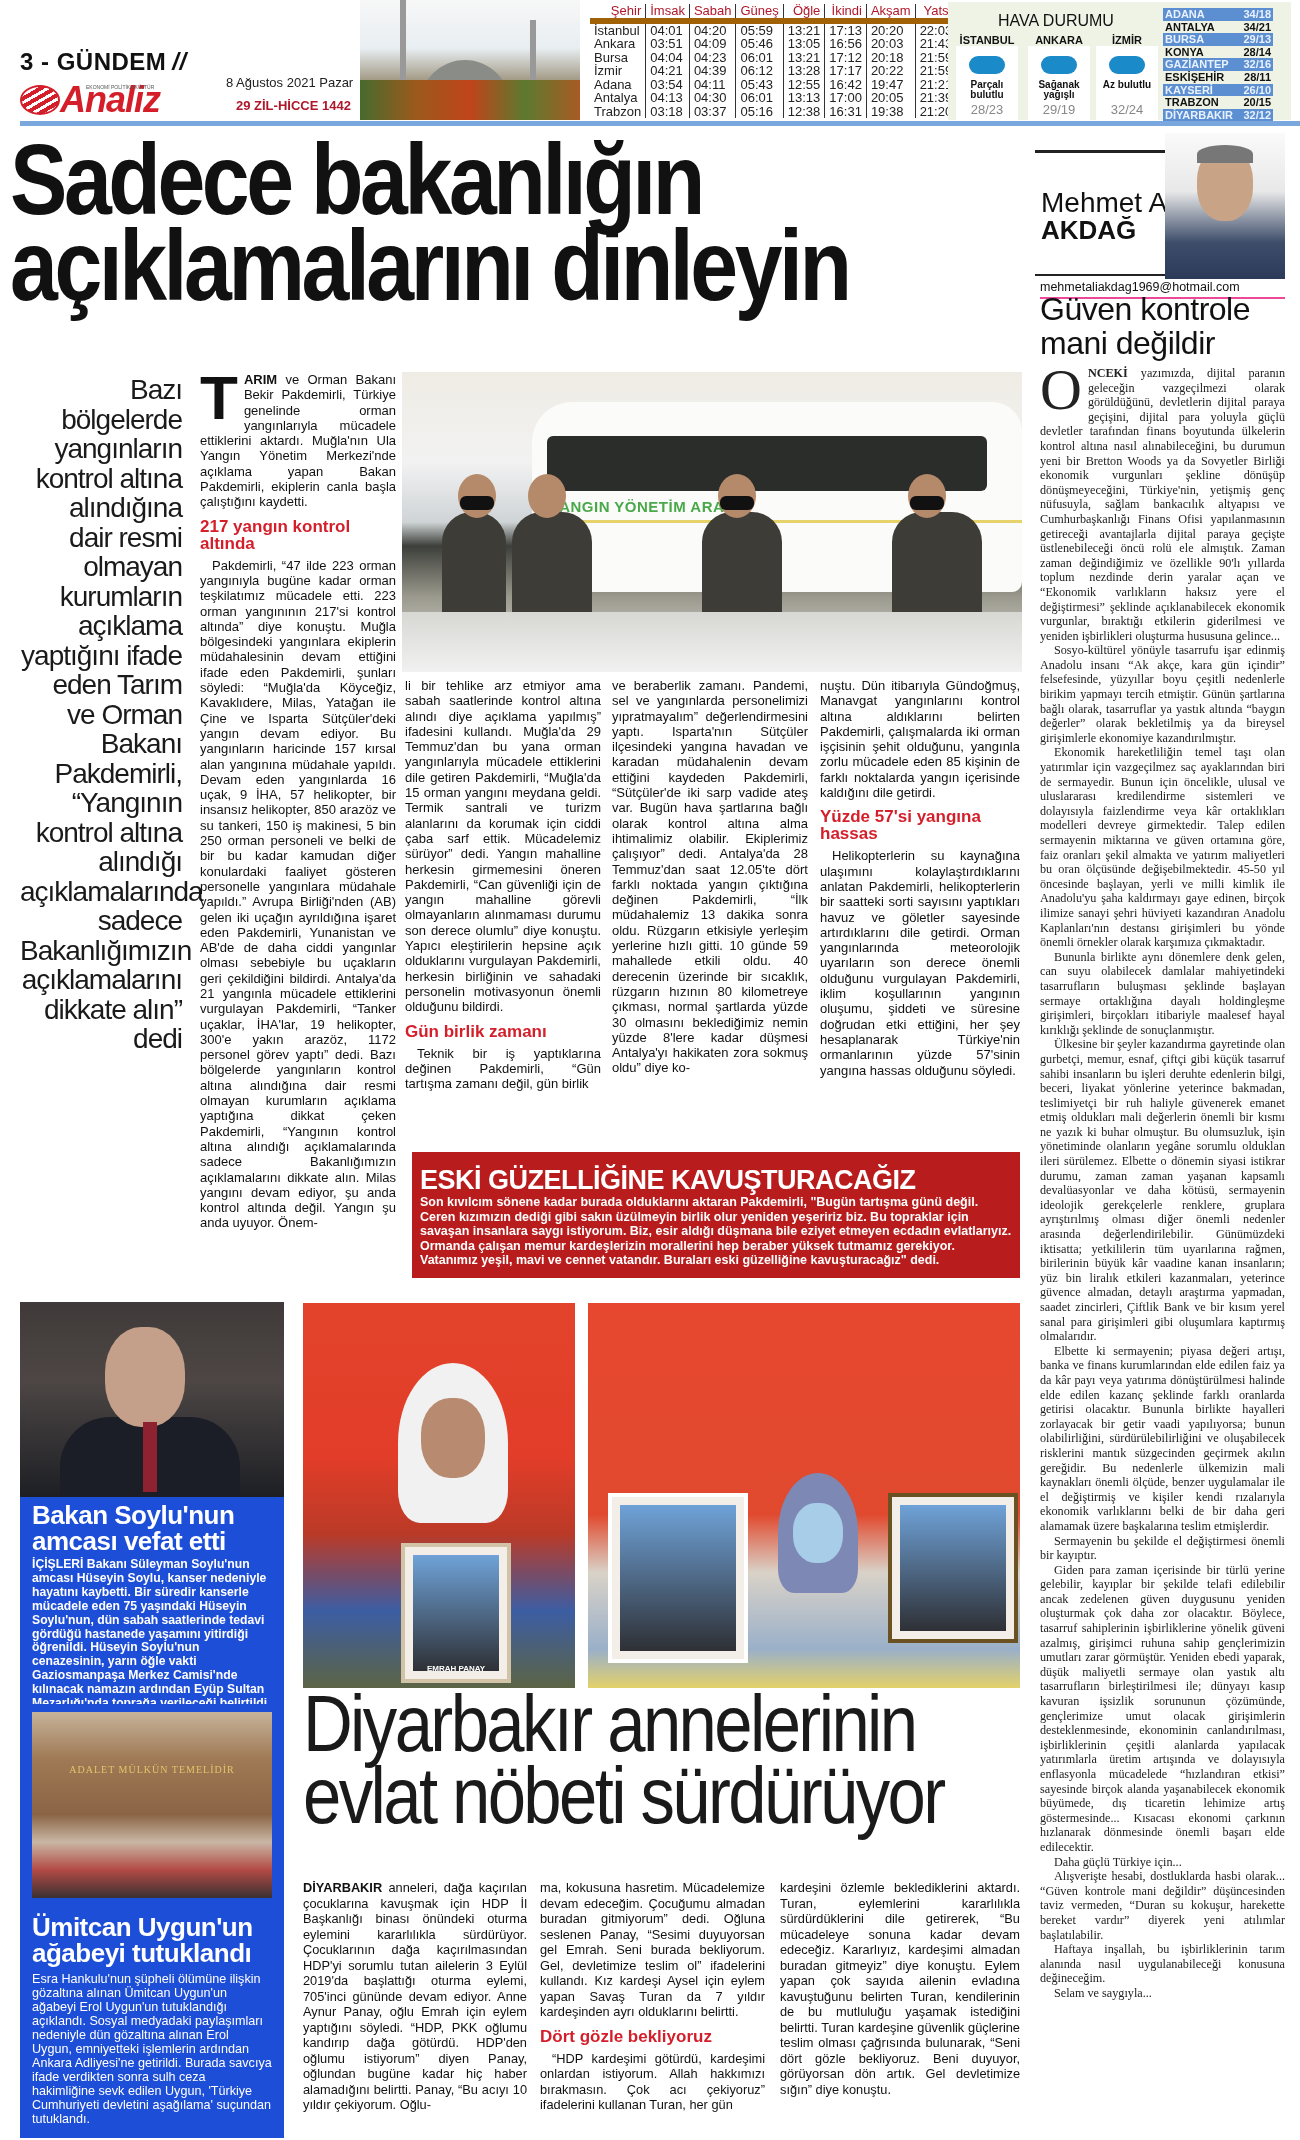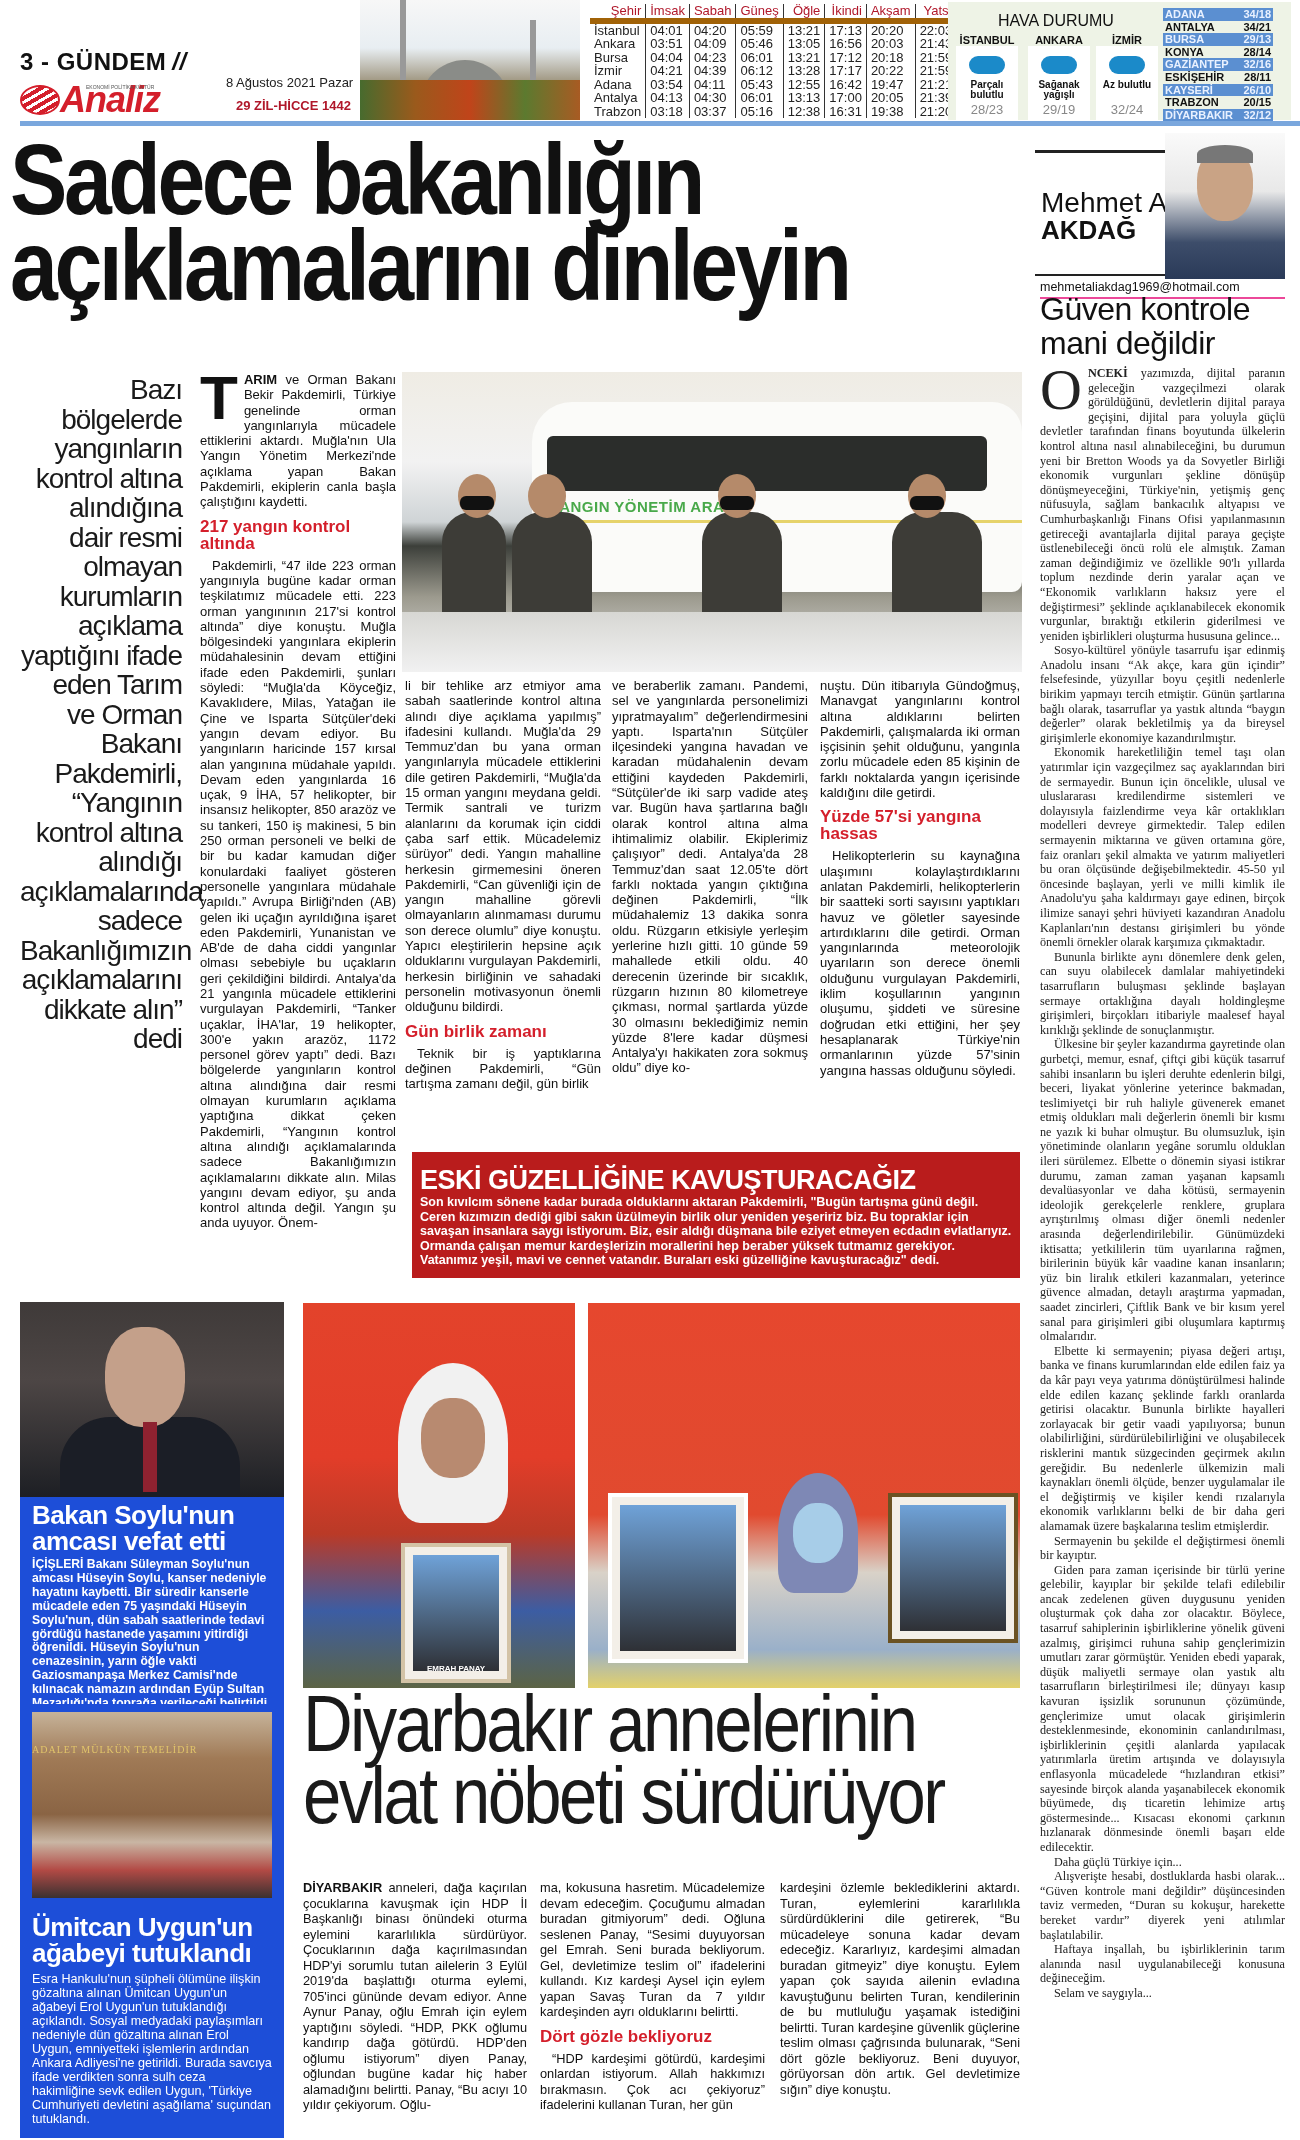--- a/index.html
+++ b/index.html
@@ -63,21 +63,21 @@
 
 .redbox{background:#1d4ed8;color:#fff}
 .rb1{left:20px;top:1302px;width:264px;height:402px}
 .soylu{position:absolute;left:0;top:0;width:264px;height:195px;background:linear-gradient(180deg,#3f3a39 0%,#4d4645 40%,#1d1f24 100%)}
 .soylu .face{position:absolute;left:85px;top:25px;width:80px;height:100px;border-radius:45%;background:#c4a08a}
 .soylu .suit{position:absolute;left:40px;top:115px;width:180px;height:80px;border-radius:50px 50px 0 0;background:#1b1e26}
 .soylu .tie{position:absolute;left:123px;top:120px;width:14px;height:70px;background:#8e2230}
 .rt{font-size:26px;font-weight:900;line-height:26px;letter-spacing:-.5px}
 .rbody{font-size:12.2px;line-height:13.9px;font-weight:bold}
 .court{position:absolute;left:12px;top:238px;width:240px;height:158px;background:linear-gradient(180deg,#c6b39a 0%,#a07a56 25%,#8a6444 55%,#c9b6a4 70%,#b24a45 85%,#3a3131 100%)}
-.court .txt{position:absolute;top:32px;width:240px;text-align:left;font-family:"Liberation Serif",serif;font-size:10px;color:#e1c46a;letter-spacing:1px}
+.court .txt{position:absolute;top:52px;width:240px;text-align:center;font-family:"Liberation Serif",serif;font-size:10px;color:#e1c46a;letter-spacing:1px}
 .rb2{left:20px;top:1906px;width:264px;height:232px;padding:8px 12px}
 
 .ph1{left:303px;top:1303px;width:272px;height:385px;background:linear-gradient(180deg,#e3432b 0%,#e23d29 40%,#ba3a27 60%,#3c5da3 80%,#5c6445 100%);overflow:hidden}
 .ph2{left:588px;top:1303px;width:432px;height:385px;background:linear-gradient(180deg,#e6472e 0%,#e14a2f 55%,#d9d2c8 70%,#9ab0c9 90%,#e3d16a 100%);overflow:hidden}
 .frame{position:absolute;background:#f3efe8;border:4px solid #d3c3a6}
 .frame .pic{position:absolute;left:8px;top:8px;right:8px;bottom:8px;background:linear-gradient(180deg,#6fa2d8,#2e3035)}
 .hijab{position:absolute;border-radius:50% 50% 20% 20%}
 .diy-head{left:303px;top:1688px;width:720px;font-size:80px;line-height:72px;letter-spacing:-3px;transform:scaleX(.86);transform-origin:left top;white-space:nowrap;color:#1a1a1a}
 
 .author{left:1035px;top:150px;width:250px;height:126px;border-top:3px solid #222;border-bottom:2px solid #222}

